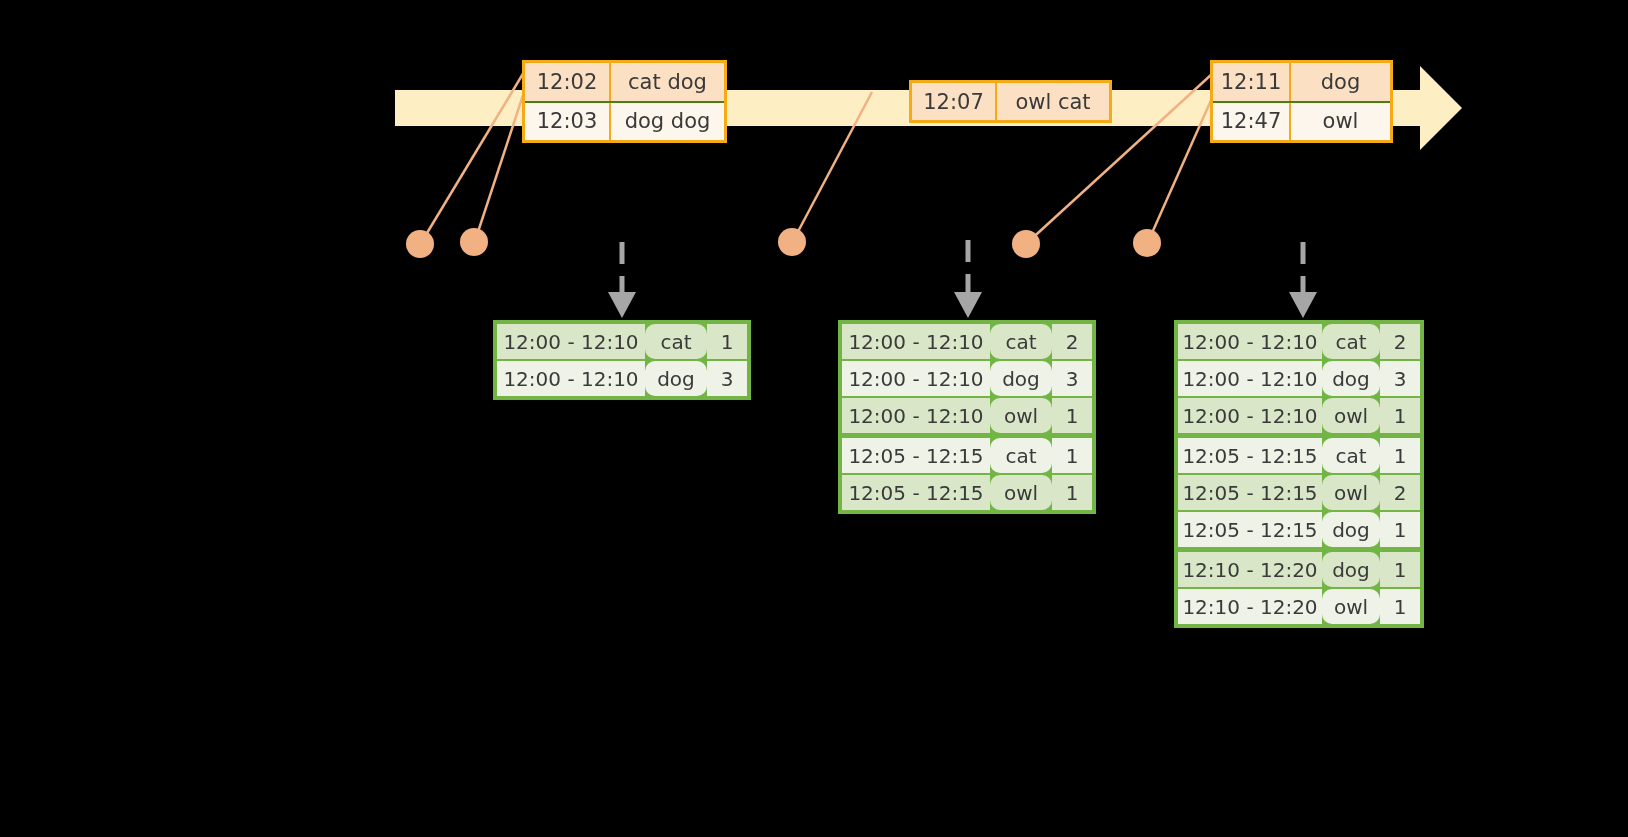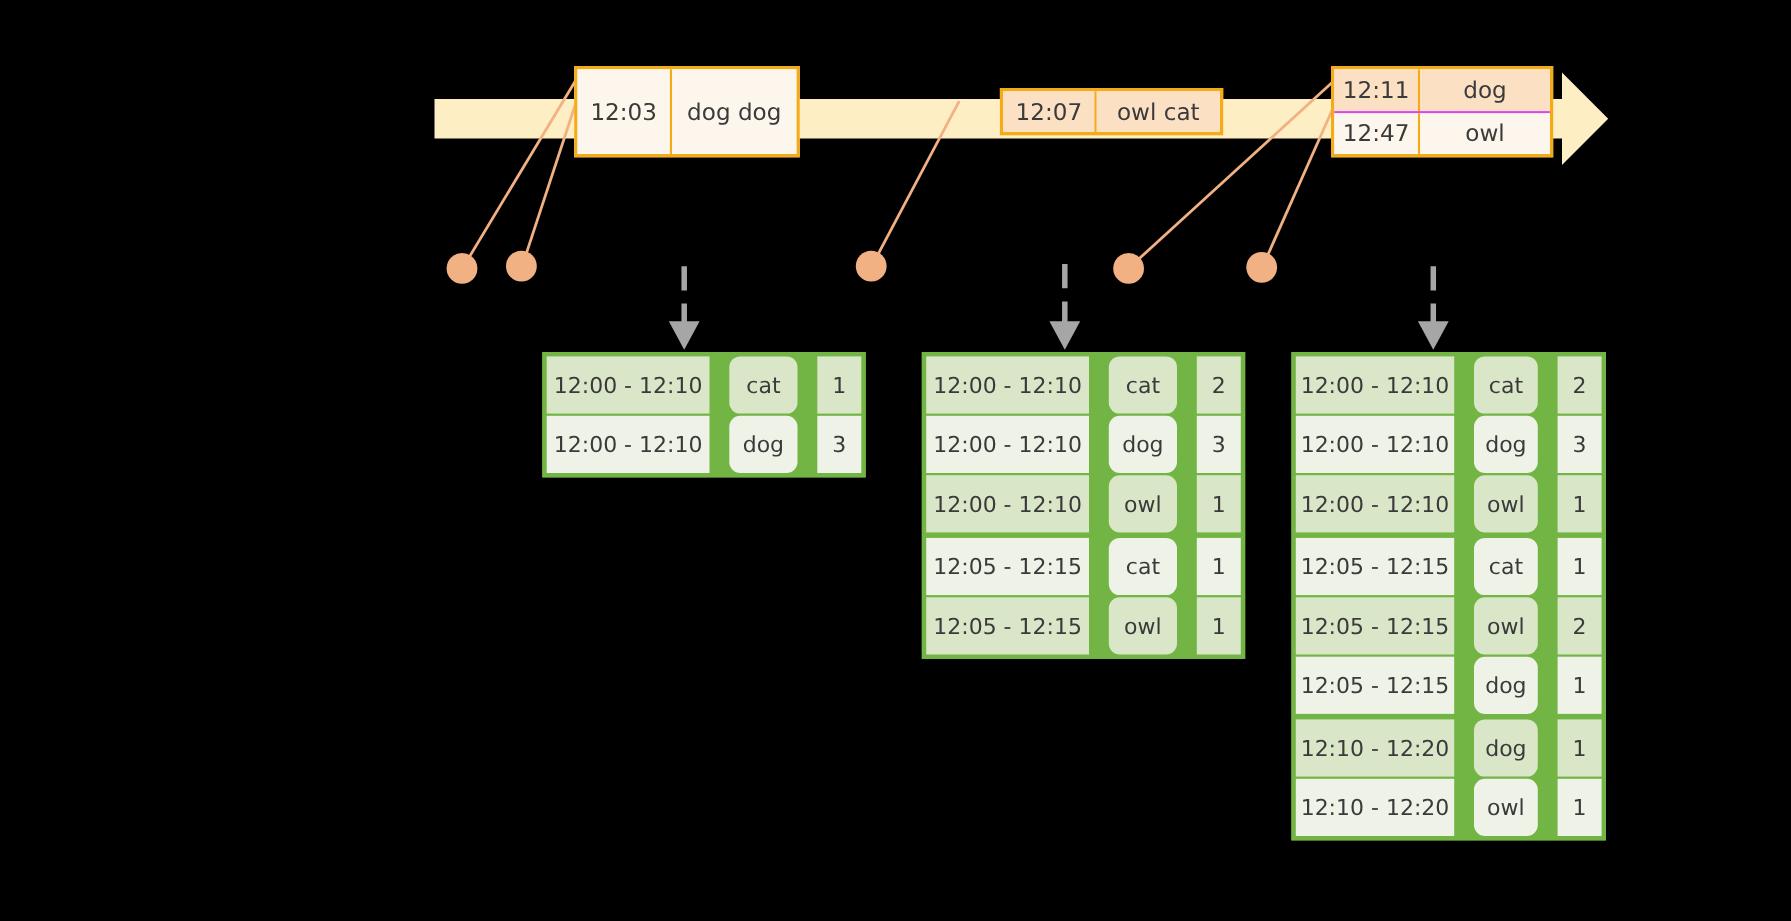--- a/index.html
+++ b/index.html
@@ -13,21 +13,21 @@
 
   
   .evt-box{
     position:absolute;
     border:3px solid #f5ab16;
     box-sizing:border-box;
     background:#fdf2e3;
     display:flex;flex-direction:column;
   }
   .evt-row{display:flex;flex:1 1 auto;}
-  .evt-row + .evt-row{border-top:2px solid #d946ef;}
+  .evt-row + .evt-row{border-top:2px solid #4d7c0f;}
   .evt-time{
     display:flex;align-items:center;justify-content:center;
     box-sizing:border-box;
     border-right:2px solid #f5ab16;
     font-size:21px;color:#3a3a3a;
   }
   .evt-payload{
     display:flex;align-items:center;justify-content:center;
     box-sizing:border-box;flex:1 1 auto;
     font-size:21px;color:#3a3a3a;
@@ -37,21 +37,21 @@
 
   
   .res-table{
     position:absolute;
     border:4px solid #72b545;
     box-sizing:border-box;
     background:#72b545;
     display:flex;flex-direction:column;
     gap:2px;
   }
-  .res-row{display:flex;height:52px;gap:18px;}
+  .res-row{display:flex;height:35px;gap:0;}
   .res-row.grpend{margin-bottom:3px;}
   .res-c{
     display:flex;align-items:center;justify-content:center;
     box-sizing:border-box;font-size:20px;color:#3a3a3a;
     background:#eef2e7;
   }
   .res-row.alt .res-c{background:#d9e6c8;}
   .res-c.c-win{width:148px;}
   .res-c.c-key{width:62px;border-radius:10px;}
   .res-c.c-val{width:40px;}
@@ -91,34 +91,38 @@
       <line x1="622" y1="242" x2="622" y2="295" stroke-dasharray="22 12"></line>
       <path d="M608 292 L636 292 L622 318 Z" stroke="none"></path>
       <line x1="968" y1="240" x2="968" y2="295" stroke-dasharray="22 12"></line>
       <path d="M954 292 L982 292 L968 318 Z" stroke="none"></path>
       <line x1="1303" y1="242" x2="1303" y2="295" stroke-dasharray="22 12"></line>
       <path d="M1289 292 L1317 292 L1303 318 Z" stroke="none"></path>
     </g>
   </svg>
 
   <div class="evt-box" id="evt-box-0" style="left:522px;top:60px;width:205px;height:83px;">
+    <div class="evt-row shade" style="height:40px;">
+      <div class="evt-time" style="width:86px;">12:02</div>
+      <div class="evt-payload">cat dog</div>
+    </div>
     <div class="evt-row plain" style="height:40px;">
       <div class="evt-time" style="width:86px;">12:03</div>
       <div class="evt-payload">dog dog</div>
     </div>
   </div>
 
   <div class="evt-box" id="evt-box-1" style="left:868px;top:80px;width:203px;height:43px;margin-left:41px;">
     <div class="evt-row shade" style="height:37px;">
       <div class="evt-time" style="width:85px;">12:07</div>
       <div class="evt-payload">owl cat</div>
     </div>
   </div>
 
-  <div class="evt-box" id="evt-box-2" style="left:1210px;top:60px;width:202px;height:83px;">
+  <div class="evt-box" id="evt-box-2" style="left:1210px;top:60px;width:183px;height:83px;">
     <div class="evt-row shade" style="height:40px;">
       <div class="evt-time" style="width:78px;">12:11</div>
       <div class="evt-payload">dog</div>
     </div>
     <div class="evt-row plain" style="height:40px;">
       <div class="evt-time" style="width:78px;">12:47</div>
       <div class="evt-payload">owl</div>
     </div>
   </div>
 

